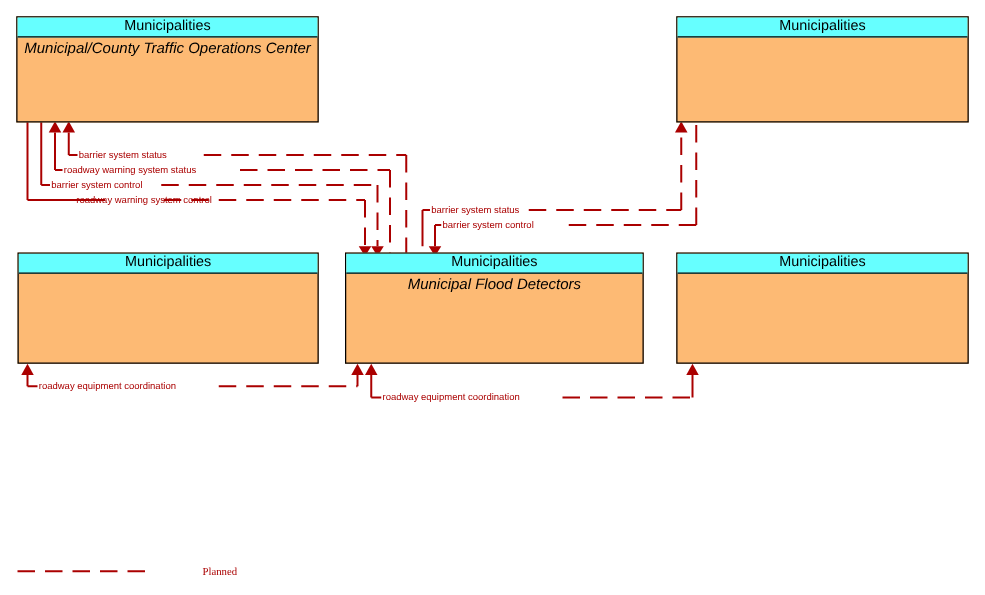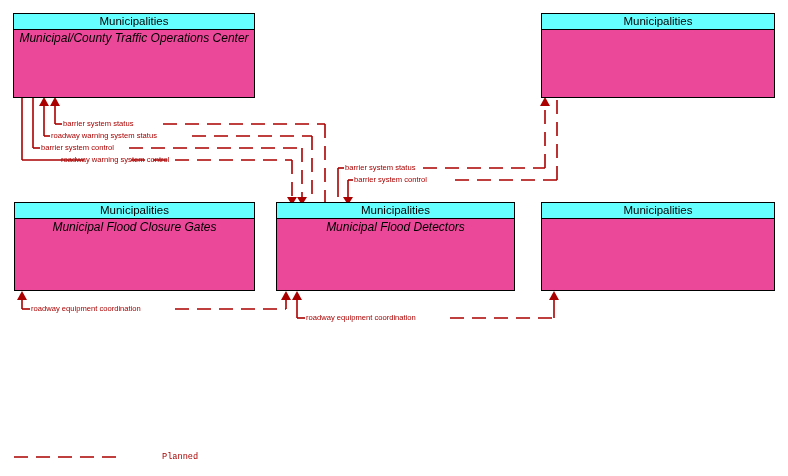--- a/index.html
+++ b/index.html
@@ -17,21 +17,21 @@
   #diagram {
     position: absolute;
     left: 0;
     top: 0;
     width: 788px;
     height: 476px;
   }
   .node-box {
     position: absolute;
     border: 1px solid #000000;
-    background: #ec4899;
+    background: #fdba74;
     box-sizing: border-box;
   }
   .node-header {
     background: #66FFFF;
     border-bottom: 1px solid #000000;
     text-align: center;
     font-size: 11.5px;
     line-height: 14px;
     height: 15px;
     color: #000000;
@@ -52,21 +52,21 @@
     color: #AA0000;
     white-space: nowrap;
     line-height: 9px;
     font-family: "Liberation Sans", sans-serif;
   }
   .legend-label {
     position: absolute;
     font-size: 8.6px;
     color: #AA0000;
     white-space: nowrap;
-    font-family: Liberation Mono, monospace;
+    font-family: Liberation Serif, serif;
     padding-left: 33px;
   }
 </style>
 </head>
 <body>
 
 <div id="diagram">
 
   <svg width="788" height="476" style="position:absolute;left:0;top:0;">
     <defs>
@@ -150,21 +150,20 @@
     <div class="node-header">Municipalities</div>
     <div class="node-title">Municipal/County Traffic Operations Center</div>
   </div>
 
   <div class="node-box" style="left:541px; top:13px; width:234px; height:85px;">
     <div class="node-header">Municipalities</div>
   </div>
 
   <div class="node-box" style="left:14px; top:202px; width:241px; height:89px;">
     <div class="node-header">Municipalities</div>
-    <div class="node-title">Municipal Flood Closure Gates</div>
   </div>
 
   <div class="node-box" style="left:276px; top:202px; width:239px; height:89px;">
     <div class="node-header">Municipalities</div>
     <div class="node-title">Municipal Flood Detectors</div>
   </div>
 
   <div class="node-box" style="left:541px; top:202px; width:234px; height:89px;">
     <div class="node-header">Municipalities</div>
   </div>

